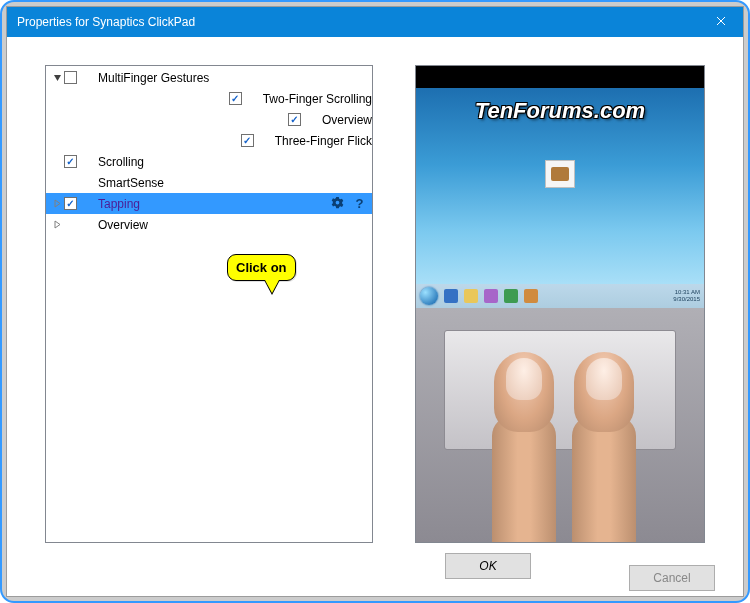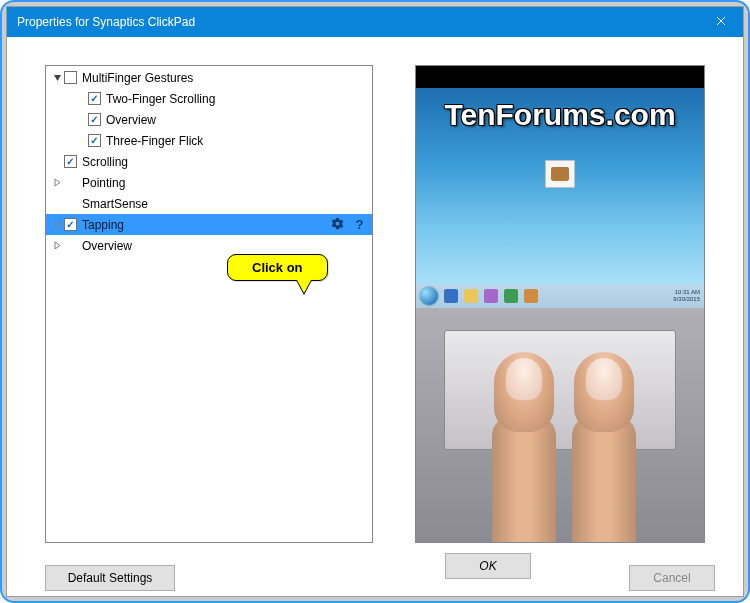--- a/index.html
+++ b/index.html
@@ -72,21 +72,21 @@
     padding-top: 1px;
   }
   .tree-row {
     height: 21px;
     display: flex;
     align-items: center;
     position: relative;
     white-space: nowrap;
   }
   .tree-row.level0 { padding-left: 4px; }
-  .tree-row.level1 { padding-left: 28px; }
+  .tree-row.level1 { padding-left: 28px; justify-content: flex-end; }
   .tree-row .arrow {
     width: 14px;
     display: inline-flex;
     justify-content: center;
     align-items: center;
   }
   .tree-row .arrow svg { width: 9px; height: 9px; }
   .tree-row .cb {
     width: 13px;
     height: 13px;
@@ -102,22 +102,22 @@
     font-size: 10px;
     line-height: 10px;
     color: #1260c9;
     font-weight: bold;
   }
   .tree-row .cb.unchecked {}
   .tree-row.selected {
     background: #3399ff;
     color: #fff;
   }
-  .tree-row.selected .label { color: #0f172a; }
-  .tree-row .label { margin-left: 0; }
+  .tree-row.selected .label { color: #4c1d95; }
+  .tree-row .label { margin-left: 16px; }
   .row-icons {
     position: absolute;
     right: 4px;
     top: 0;
     height: 21px;
     display: flex;
     align-items: center;
     gap: 4px;
   }
   .row-icons .ic {
@@ -148,22 +148,23 @@
     top: 22px;
     height: 220px;
     background: linear-gradient(to bottom, #1d6fb0 0%, #3b9cd6 35%, #7bc9ef 65%, #bde9fb 100%);
   }
   .preview-watermark {
     position: absolute;
     top: 10px;
     left: 0;
     right: 0;
     text-align: center;
-    font-size: 30px;
+    font-size: 22px;
     font-weight: bold;
+    font-style: italic;
     color: #fff;
     text-shadow: 1px 1px 0 #000, -1px -1px 0 #000, 1px -1px 0 #000, -1px 1px 0 #000, 2px 2px 3px rgba(0,0,0,0.6);
   }
   .preview-desktop-icon {
     position: absolute;
     top: 72px;
     left: 50%;
     transform: translateX(-50%);
     width: 36px;
     height: 42px;
@@ -281,21 +282,21 @@
   }
 
   
   .callout {
     position: absolute;
     left: 220px;
     top: 217px;
     background: #ffff00;
     border: 1.5px solid #000;
     border-radius: 9px;
-    padding: 5px 24px;
+    padding: 5px 8px;
     font-size: 13px;
     font-weight: bold;
     color: #000;
     z-index: 50;
     box-shadow: 1px 1px 0 rgba(0,0,0,0.12);
   }
   .callout::after {
     content: "";
     position: absolute;
     bottom: -13px;
@@ -382,29 +383,20 @@
             </div>
             <div class="tree-row level1">
               <span class="arrow"></span>
               <span class="cb checked"></span>
               <span class="label">Three-Finger Flick</span>
             </div>
             <div class="tree-row level0">
               <span class="arrow"></span>
               <span class="cb checked"></span>
               <span class="label">Scrolling</span>
-            </div>
-            <div class="tree-row level0">
-              <span class="arrow">
-                <svg viewBox="0 0 9 9">
-                  <path d="M2 1 L2 8 L7 4.5 Z" fill="none" stroke="#808080" stroke-width="1"></path>
-                </svg>
-              </span>
-              <span style="display: inline-block; width: 18px;"></span>
-              <span class="label">Pointing</span>
             </div>
             <div class="tree-row level0">
               <span class="arrow"></span>
               <span style="display: inline-block; width: 18px;"></span>
               <span class="label">SmartSense</span>
             </div>
             <div class="tree-row level0 selected">
               <span class="arrow">
                 <svg viewBox="0 0 9 9">
                   <path d="M2 1 L2 8 L7 4.5 Z" fill="none" stroke="#808080" stroke-width="1"></path>
@@ -462,23 +454,20 @@
               <div class="nail"></div>
           </div>
           <div class="finger f2">
             <div class="shaft"></div>
               <div class="tip"></div>
               <div class="nail"></div>
           </div>
         </div>
       </div>
 
-      <div class="btn btn-default-settings">
-        <span>Default Settings</span>
-      </div>
       <div class="btn btn-ok">
         <span>OK</span>
       </div>
       <div class="btn btn-cancel">
         <span>Cancel</span>
       </div>
       <div class="btn btn-apply disabled">
         <span>Cancel</span>
       </div>
 

